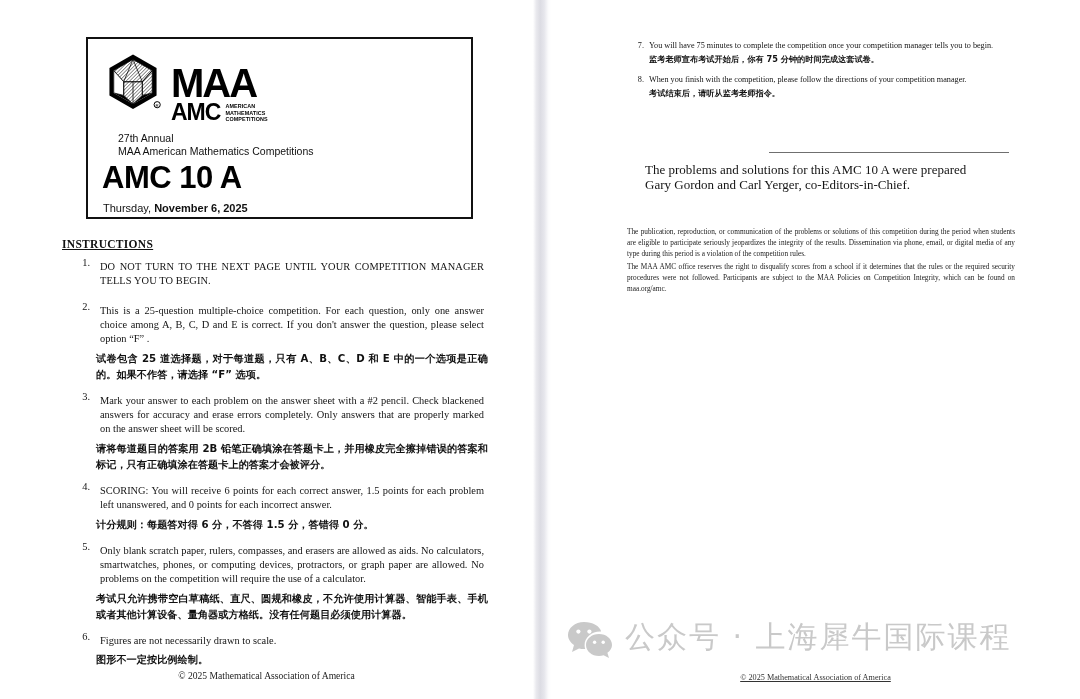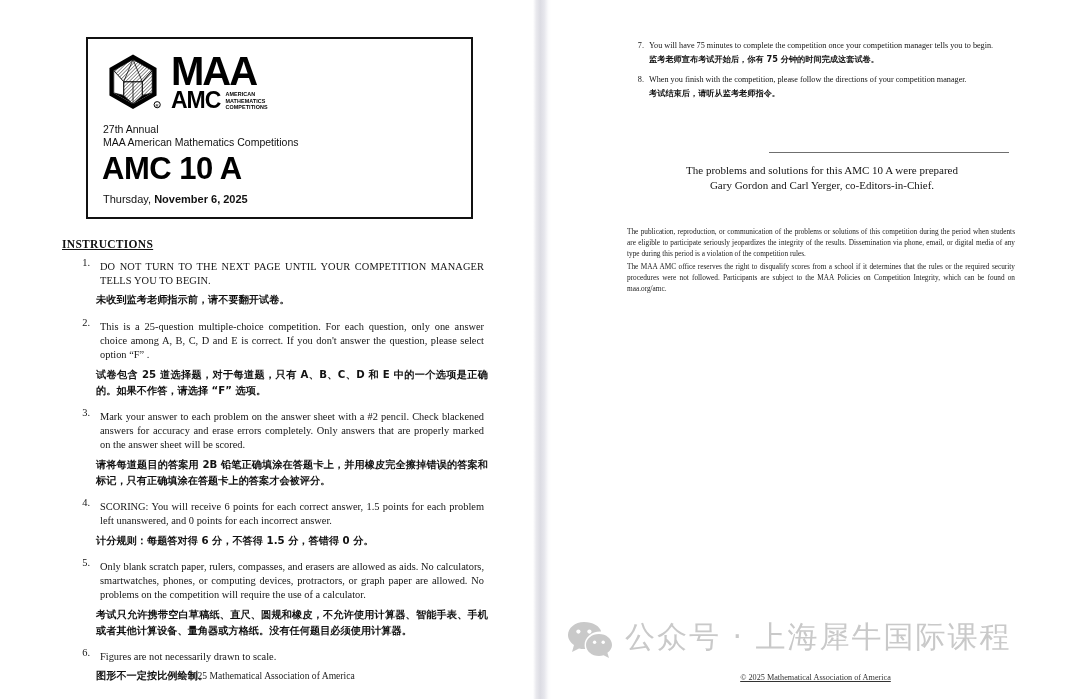--- a/index.html
+++ b/index.html
@@ -69,20 +69,21 @@
     padding: 13px 0 0 14px;
   }
   .logo-mark {
     width: 62px;
     height: 62px;
     flex: 0 0 62px;
     margin-right: 7px;
   }
   .logo-text {
     padding-top: 2px;
+    margin-top: 12px;
   }
   .maa-word {
     font-family: "Liberation Sans", sans-serif;
     font-weight: bold;
     font-size: 40px;
     line-height: 34px;
     letter-spacing: -2px;
     color: #000;
   }
   .amc-row {
@@ -106,21 +107,21 @@
     letter-spacing: 0.1px;
     color: #000;
     margin-left: 5px;
     margin-bottom: 1px;
   }
   .cover-meta {
     font-family: "Liberation Sans", sans-serif;
     font-size: 10.5px;
     line-height: 13px;
     color: #111;
-    padding: 9px 0 0 15px;
+    padding: 9px 0 0 30px;
   }
   .cover-title {
     font-family: "Liberation Sans", sans-serif;
     font-weight: bold;
     font-size: 31px;
     line-height: 34px;
     letter-spacing: -0.5px;
     color: #000;
     padding: 3px 0 0 14px;
   }
@@ -228,26 +229,26 @@
   .rule {
     position: absolute;
     left: 218px;
     top: 152px;
     width: 240px;
     height: 1px;
     background: #6f6f6f;
   }
   .credits {
     position: absolute;
-    left: 76px;
+    left: 94px;
     top: 163px;
     width: 390px;
-    text-align: center;
-    font-family: "Liberation Serif", serif;
-    font-size: 11px;
+    text-align: left;
+    font-family: "Liberation Serif", serif;
+    font-size: 13px;
     line-height: 14.5px;
     color: #141414;
   }
   .legal {
     position: absolute;
     left: 76px;
     top: 226px;
     width: 388px;
     font-family: "Liberation Serif", serif;
     font-size: 7.3px;
@@ -341,21 +342,20 @@
     </div>
 
     <div class="instructions-head">INSTRUCTIONS</div>
 
     <div class="inst-list">
 
       <div class="inst-item">
         <div class="inst-num">1.</div>
         <div class="inst-body">
           <p class="en en-caps">DO NOT TURN TO THE NEXT PAGE UNTIL YOUR COMPETITION MANAGER TELLS YOU TO BEGIN.</p>
-          <p class="cn">未收到监考老师指示前，请不要翻开试卷。</p>
         </div>
       </div>
 
       <div class="inst-item">
         <div class="inst-num">2.</div>
         <div class="inst-body">
           <p class="en">This is a 25-question multiple-choice competition. For each question, only one answer choice among A, B, C, D and E is correct. If you don't answer the question, please select option “F” .</p>
           <p class="cn">试卷包含 25 道选择题，对于每道题，只有 A、B、C、D 和 E 中的一个选项是正确的。如果不作答，请选择 “F” 选项。</p>
         </div>
       </div>

